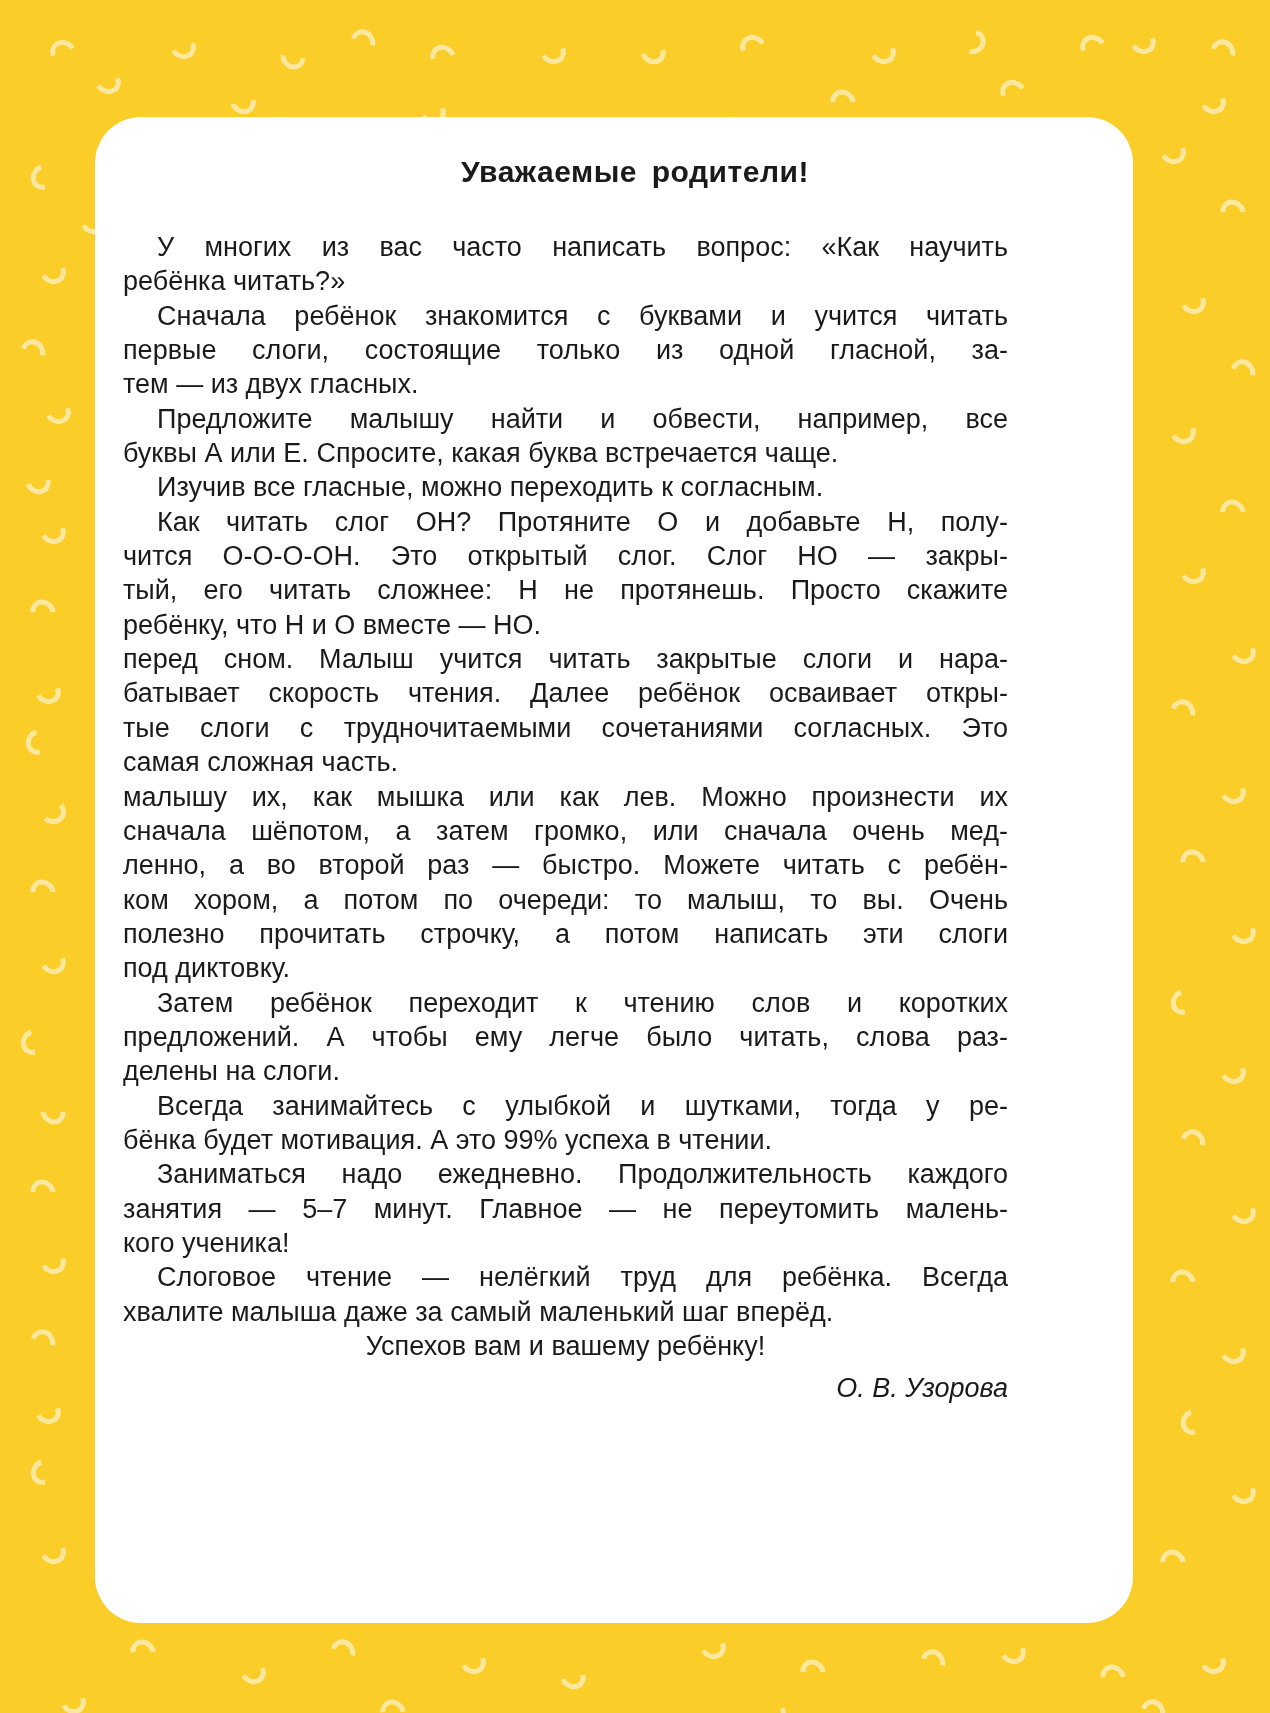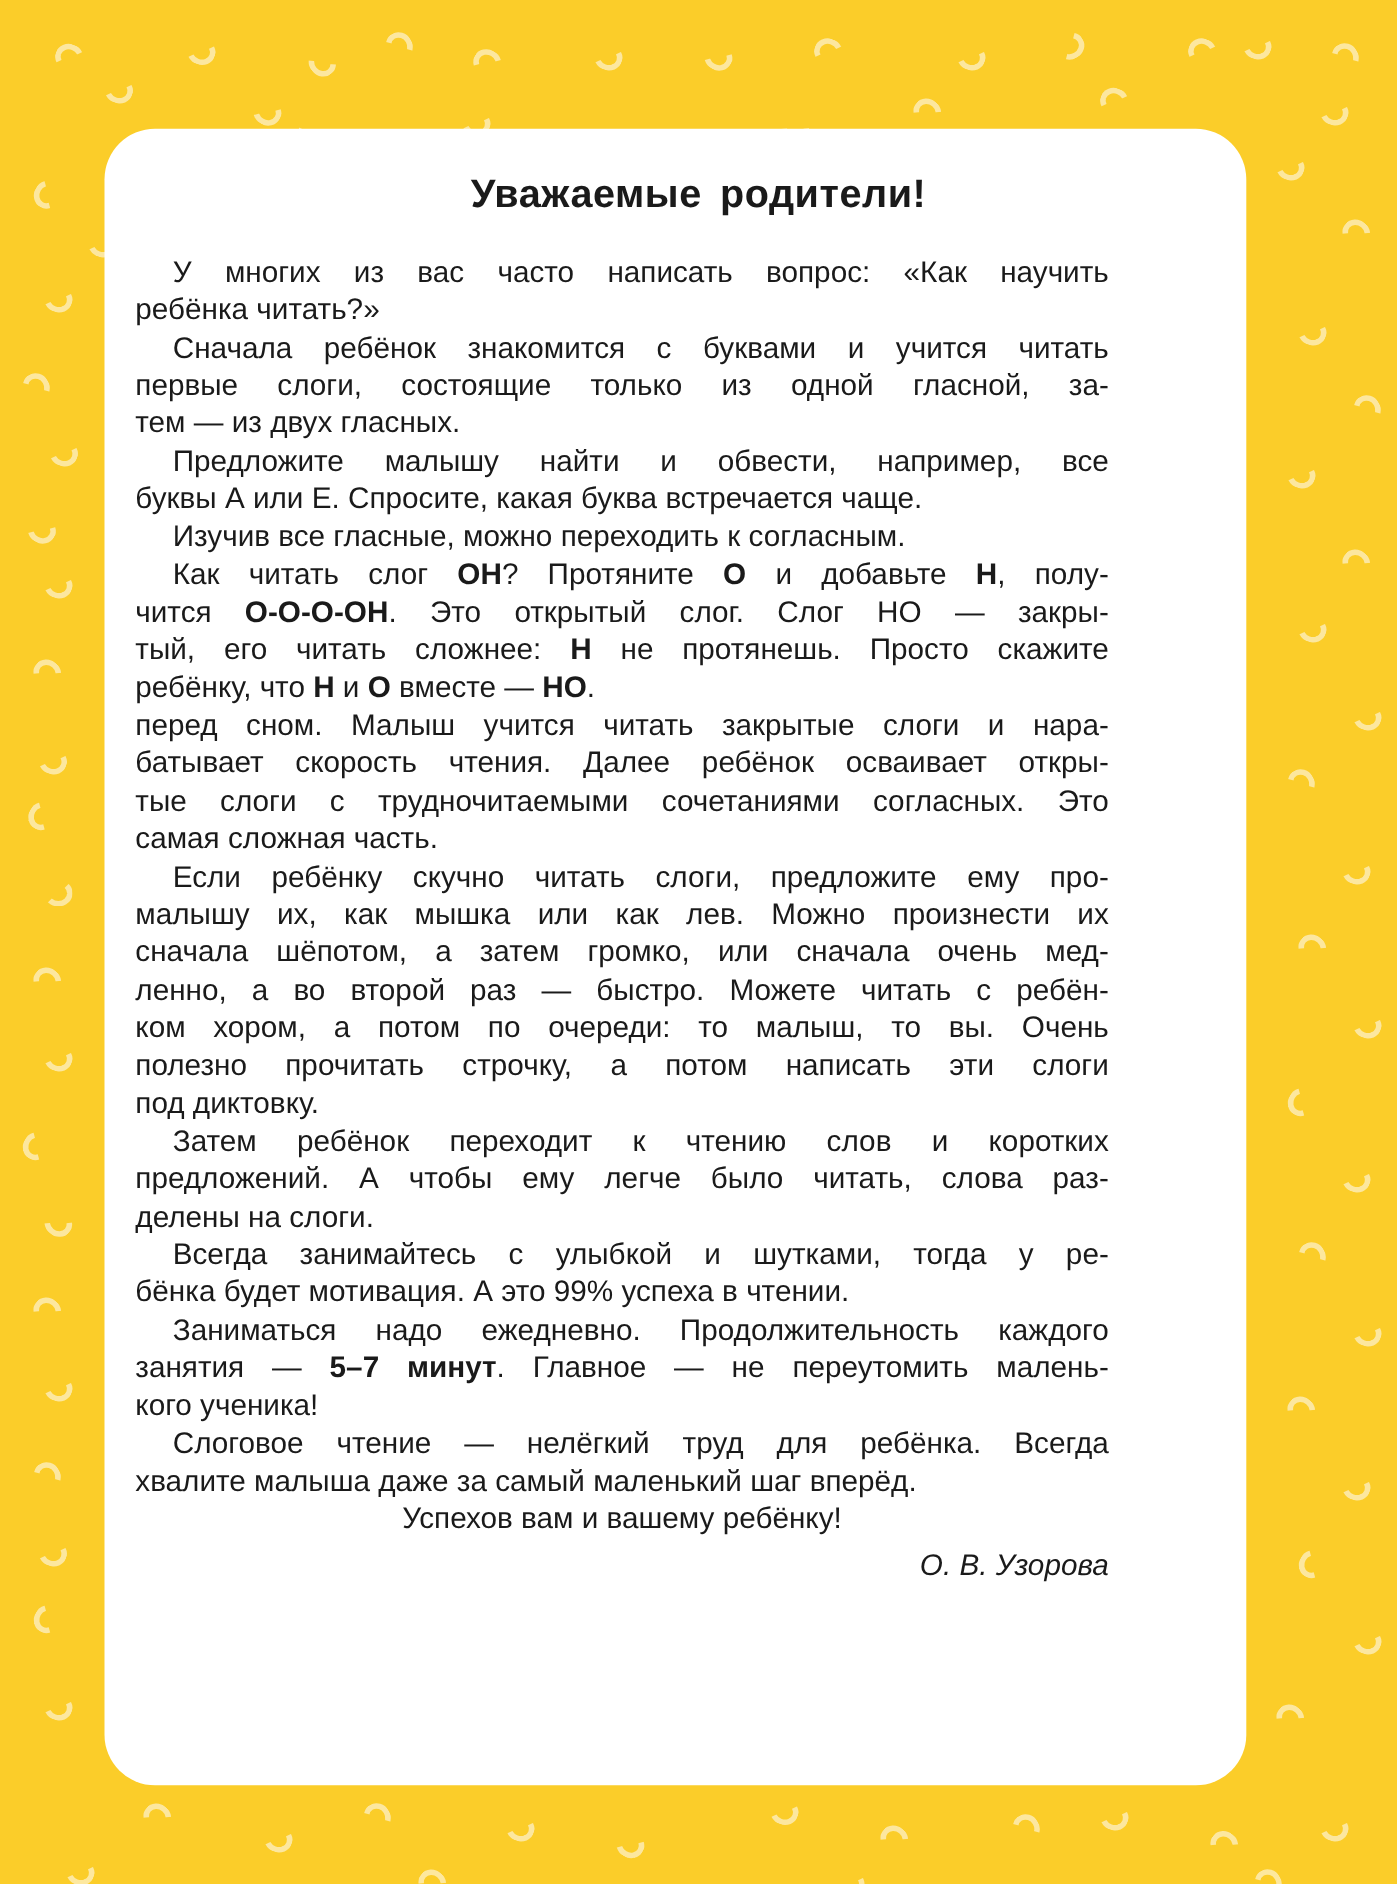--- a/index.html
+++ b/index.html
@@ -14,36 +14,36 @@
     border: 5px solid #FDE9A6; border-radius: 50%;
     border-right-color: transparent; border-bottom-color: transparent;
     opacity: 0.95;
   }
   .card {
     position: absolute; left: 95px; top: 117px; width: 1038px; height: 1506px;
     background: #ffffff; border-radius: 46px;
   }
   .title {
     position: absolute; left: 0; right: 0; top: 155px;
-    text-align: center; font-weight: bold; font-size: 36px; color: #1a1a1a;
+    text-align: center; font-weight: bold; font-size: 30px; color: #1a1a1a;
     word-spacing: 6px; letter-spacing: 0.5px;
   }
   .text {
     position: absolute; left: 123px; width: 885px; top: 230px;
     font-size: 27px; color: #1a1a1a;
   }
   .line {
     height: 34.35px; line-height: 34.35px; white-space: nowrap;
     text-align: justify; text-align-last: justify; overflow: visible;
   }
   .line.first { padding-left: 34px; }
   .line.last { text-align-last: left; }
   .line.center { text-align: center; text-align-last: center; }
   .line.right { text-align: right; text-align-last: right; font-style: italic; margin-top: 8px; }
-  b { font-weight: bold; margin-top: 12px; }
+  b { font-weight: normal; margin-top: 12px; }
 </style>
 </head>
 <body>
 
 <div class="squiggles" id="squiggles">
     <div class="sq" style="left: 50px; top: 40px; transform: rotate(20deg);"></div>
     <div class="sq" style="left: 170px; top: 35px; transform: rotate(200deg);"></div>
     <div class="sq" style="left: 280px; top: 45px; transform: rotate(230deg);"></div>
     <div class="sq" style="left: 350px; top: 30px; transform: rotate(60deg);"></div>
     <div class="sq" style="left: 430px; top: 45px; transform: rotate(30deg);"></div>
@@ -149,21 +149,20 @@
       <div class="line">тый, его читать сложнее: <b>Н</b> не протянешь. Просто скажите</div>
       <div class="line last">ребёнку, что <b>Н</b> и <b>О</b> вместе — <b>НО</b>.</div>
     </div>
     <div>
       <div class="line">перед сном. Малыш учится читать закрытые слоги и нара-</div>
       <div class="line">батывает скорость чтения. Далее ребёнок осваивает откры-</div>
       <div class="line">тые слоги с трудночитаемыми сочетаниями согласных. Это</div>
       <div class="line last">самая сложная часть.</div>
     </div>
     <div>
-      <div class="line first">Если ребёнку скучно читать слоги, предложите ему про-</div>
       <div class="line">малышу их, как мышка или как лев. Можно произнести их</div>
       <div class="line">сначала шёпотом, а затем громко, или сначала очень мед-</div>
       <div class="line">ленно, а во второй раз — быстро. Можете читать с ребён-</div>
       <div class="line">ком хором, а потом по очереди: то малыш, то вы. Очень</div>
       <div class="line">полезно прочитать строчку, а потом написать эти слоги</div>
       <div class="line last">под диктовку.</div>
     </div>
     <div>
       <div class="line first">Затем ребёнок переходит к чтению слов и коротких</div>
       <div class="line">предложений. А чтобы ему легче было читать, слова раз-</div>

